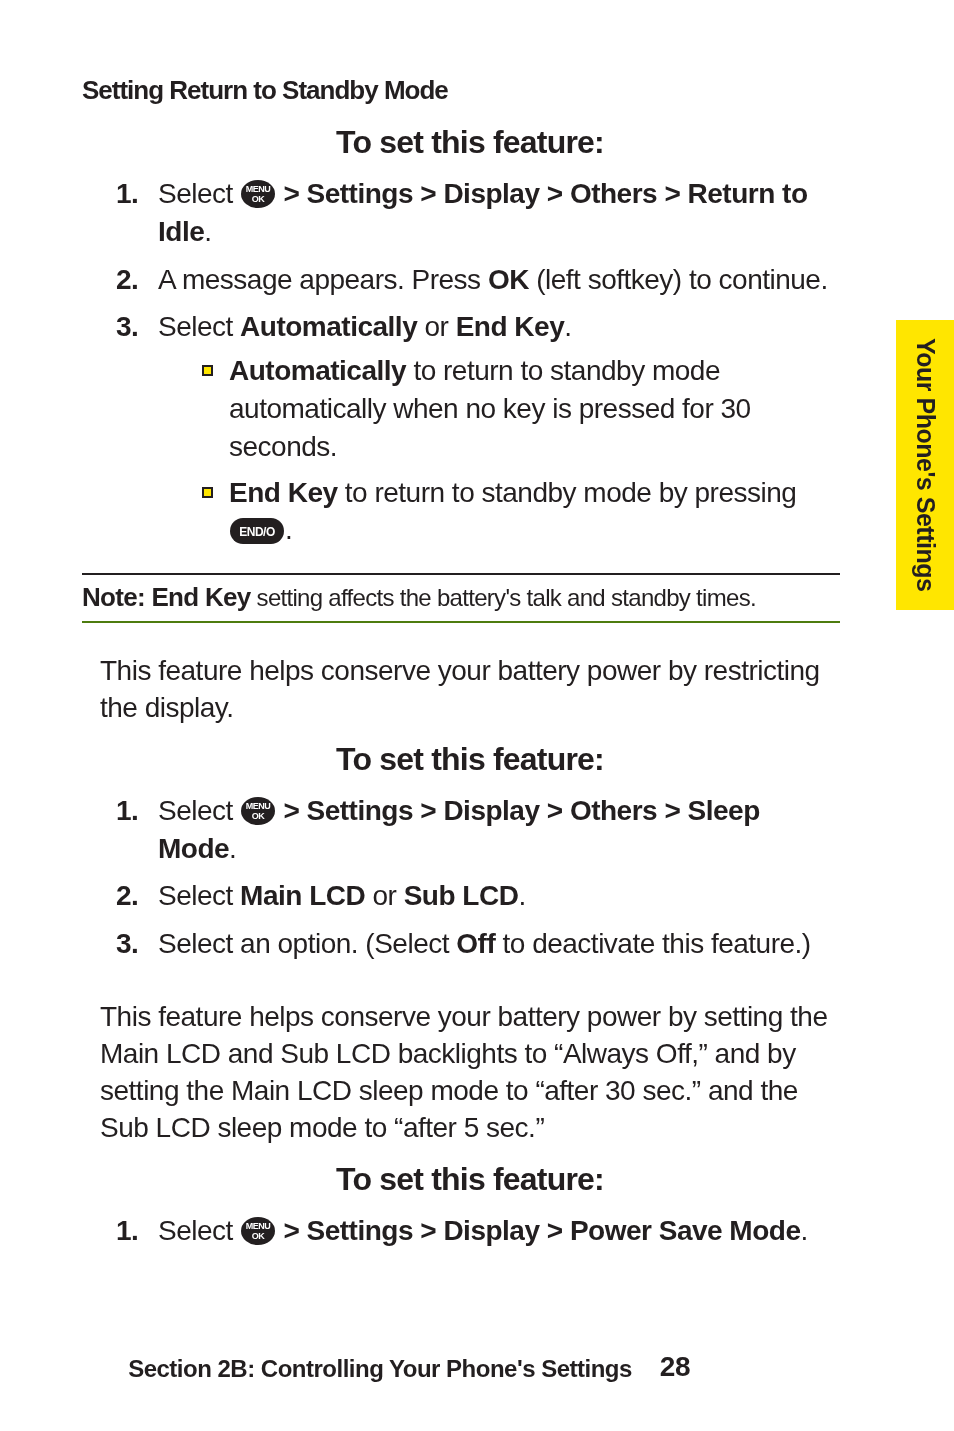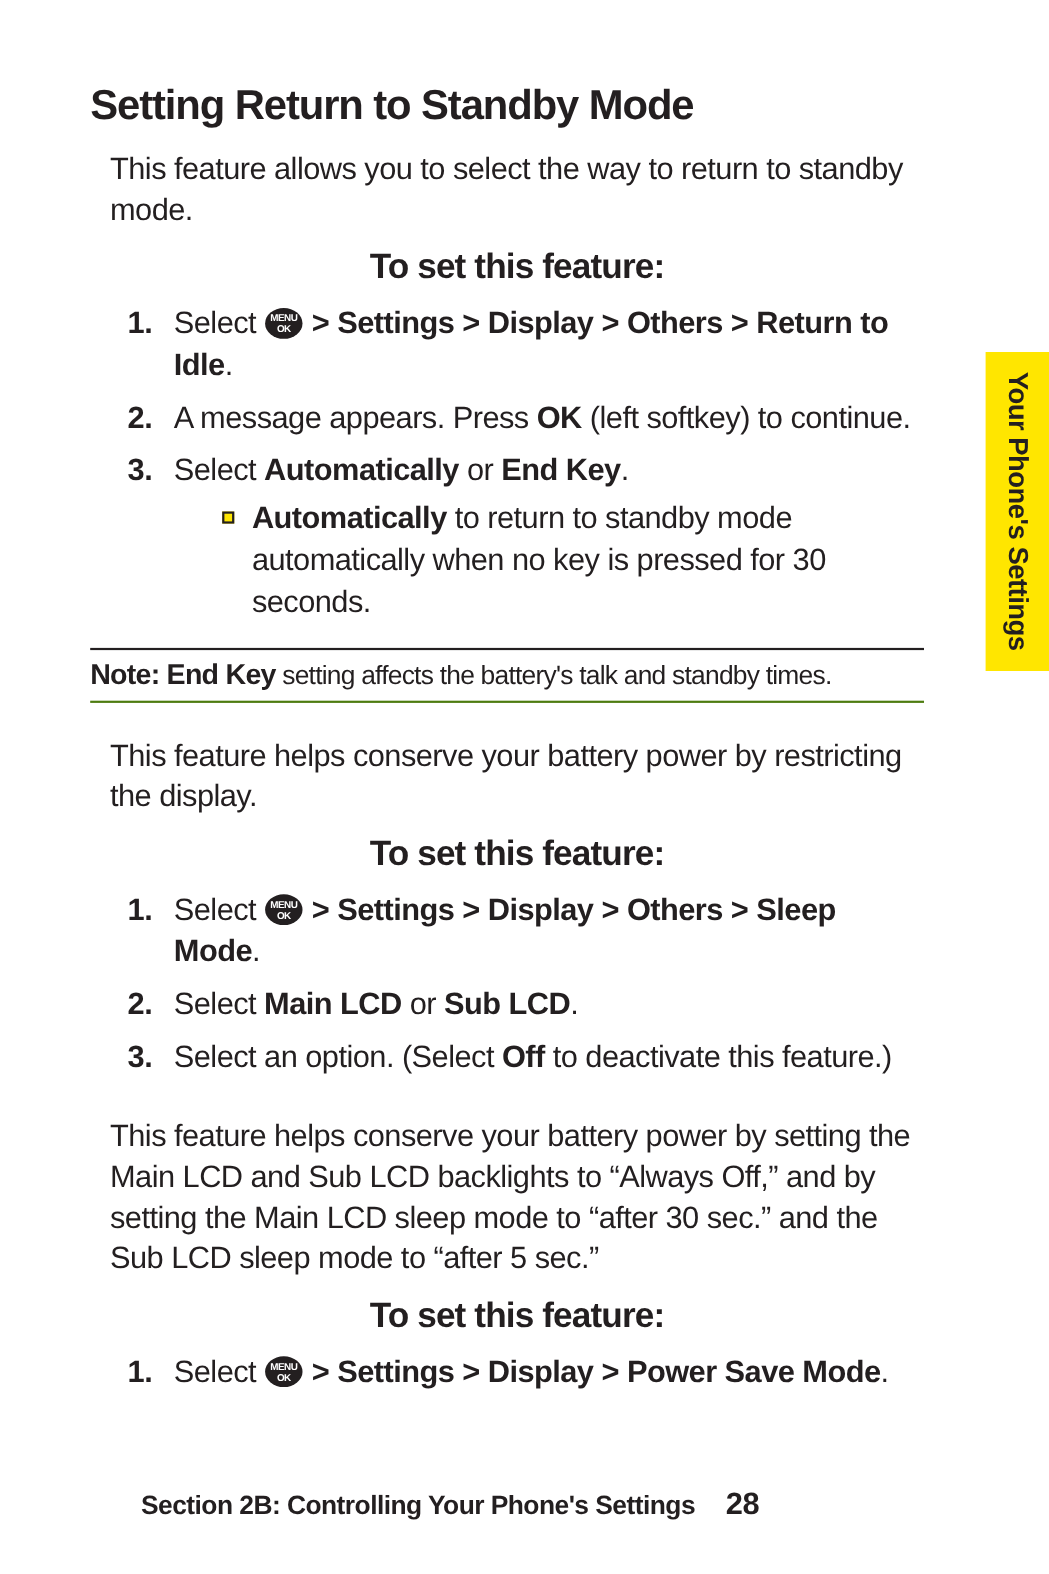--- a/index.html
+++ b/index.html
@@ -1,21 +1,21 @@
 <!DOCTYPE html>
 <html><head>
 <meta charset="utf-8">
 <style>
   * { margin: 0; padding: 0; box-sizing: border-box; }
   html, body { width: 954px; height: 1431px; background: #fff; font-family: "Myriad Pro", "Segoe UI", "Helvetica Neue", Arial, sans-serif; color: #231f20; }
   .page { position: relative; width: 954px; height: 1431px; }
   .content { position: absolute; left: 100px; top: 75px; width: 740px; }
   .sidetab { position: absolute; right: 0; top: 320px; width: 58px; height: 290px; background: #ffe600; display: flex; align-items: center; justify-content: center; }
   .sidetab span { writing-mode: vertical-rl; font-weight: 700; font-size: 25px; color: #231f20; letter-spacing: -0.5px; }
-  h2.section-title { font-size: 38px; font-weight: 700; letter-spacing: -1px; margin-bottom: 18px; margin-left: -18px; }
+  h2.section-title { font-size: 26px; font-weight: 700; letter-spacing: -1px; margin-bottom: 18px; margin-left: -18px; }
   p.body { font-size: 28px; line-height: 1.32; letter-spacing: -0.5px; margin-bottom: 14px; }
   p.lead { font-size: 32px; font-weight: 700; letter-spacing: -0.8px; margin-bottom: 14px; text-align: center; }
   ol.steps { list-style: none; margin-left: 16px; }
   ol.steps > li { display: flex; font-size: 28px; line-height: 1.35; margin-bottom: 10px; letter-spacing: -0.5px; }
   ol.steps > li > .num { font-weight: 700; min-width: 42px; }
   ol.steps > li > .step-body { flex: 1; }
   b { font-weight: 700; }
   ul.bullets { list-style: none; margin-left: 44px; margin-top: 6px; }
   ul.bullets > li { display: flex; font-size: 28px; line-height: 1.35; margin-bottom: 8px; letter-spacing: -0.5px; }
   ul.bullets > li .square { width: 11px; height: 11px; background: #ffe600; border: 2px solid #231f20; margin-top: 13px; margin-right: 16px; flex-shrink: 0; }
@@ -32,21 +32,20 @@
 
 <div class="page">
 
   <div class="sidetab">
     <span>Your Phone's Settings</span>
   </div>
 
   <div class="content">
 
     <h2 class="section-title">Setting Return to Standby Mode</h2>
-    <p class="body">This feature allows you to select the way to return to standby mode.</p>
     <p class="lead">To set this feature:</p>
     <ol class="steps">
       <li>
         <span class="num">1.</span>
         <span class="step-body">
           <span>Select </span><svg class="icon" width="36" height="30" viewBox="0 0 36 30">
               <ellipse cx="18" cy="15" rx="17" ry="14" fill="#231f20"></ellipse>
               <text x="18" y="13" text-anchor="middle" fill="#fff" font-size="9" font-weight="700" font-family="Arial">MENU</text>
               <text x="18" y="23" text-anchor="middle" fill="#fff" font-size="9" font-weight="700" font-family="Arial">OK</text>
             </svg><b> &gt; Settings &gt; Display &gt; Others &gt; Return to Idle</b><span>.</span>
@@ -59,20 +58,27 @@
         </span>
       </li>
       <li>
         <span class="num">3.</span>
         <span class="step-body">
           <span>Select </span><b>Automatically</b><span> or </span><b>End Key</b><span>.</span>
           <ul class="bullets">
             <li>
               <span class="square"></span>
               <span class="bullet-body"><b>Automatically</b><span> to return to standby mode automatically when no key is pressed for 30 seconds.</span></span>
+            </li>
+            <li>
+              <span class="square"></span>
+              <span class="bullet-body"><b>End Key</b><span> to return to standby mode by pressing </span><svg class="icon" width="56" height="28" viewBox="0 0 56 28">
+                    <rect x="1" y="1" rx="13" ry="13" width="54" height="26" fill="#231f20"></rect>
+                    <text x="28" y="19" text-anchor="middle" fill="#fff" font-size="12" font-weight="700" font-family="Arial">END/O</text>
+                  </svg><span>.</span></span>
             </li>
           </ul>
         </span>
       </li>
     </ol>
 
     <div class="note-block">
       <b>Note: </b><b>End Key</b><span> setting affects the battery's talk and standby times.</span>
     </div>
 

